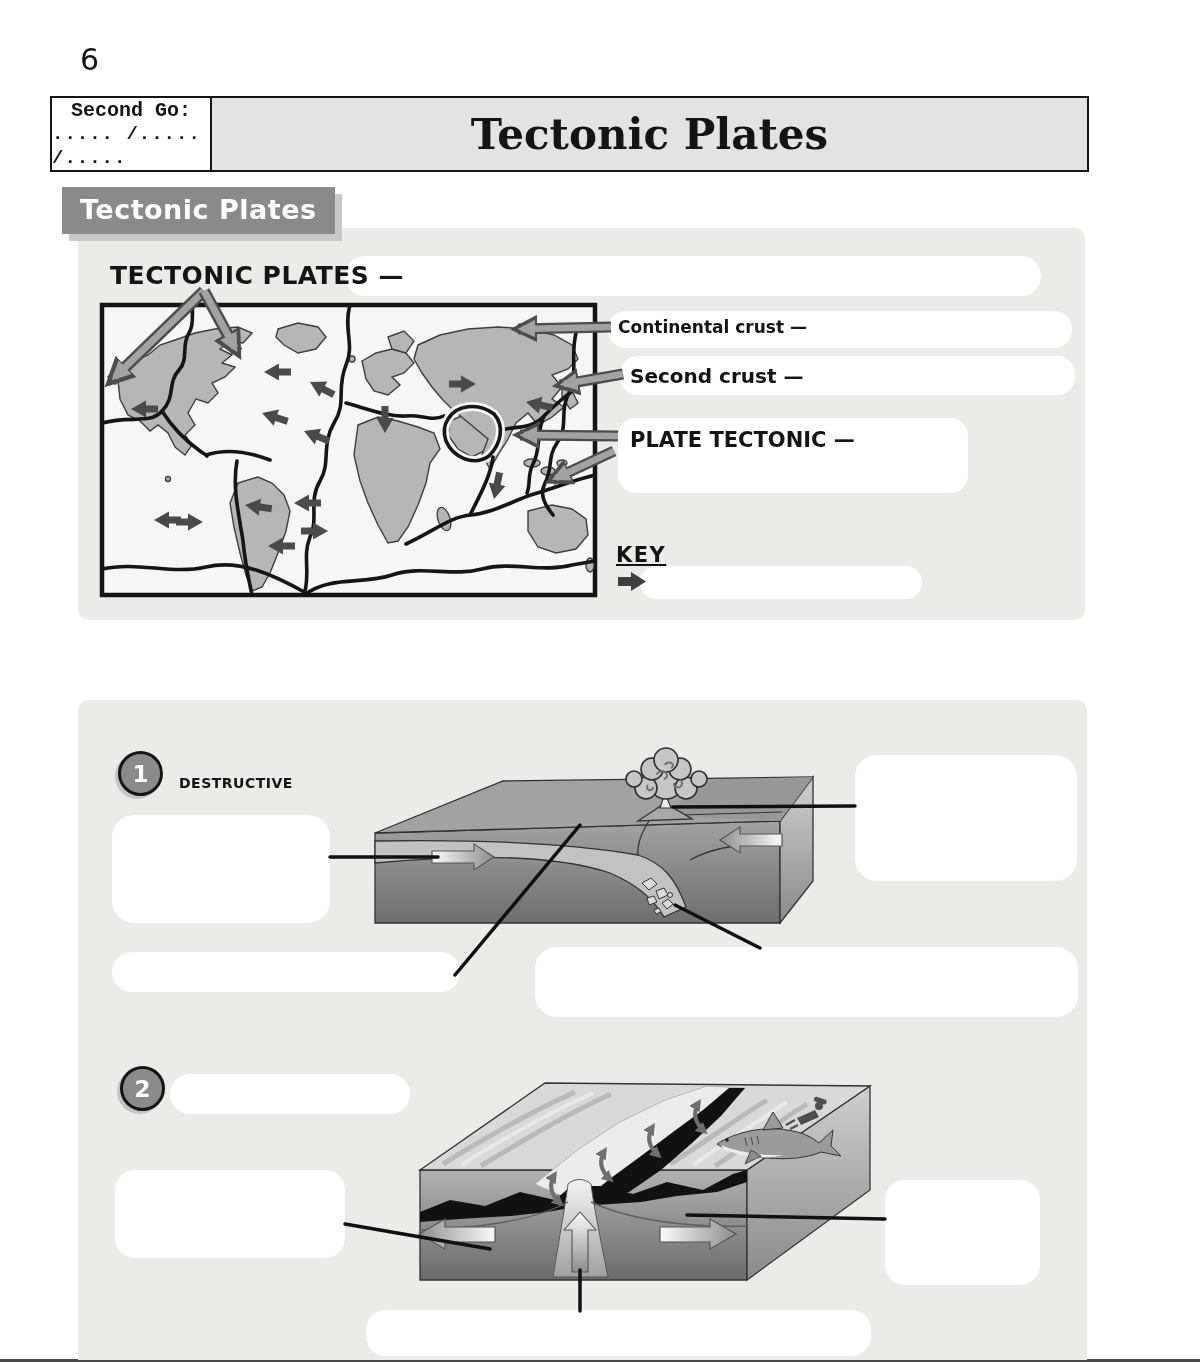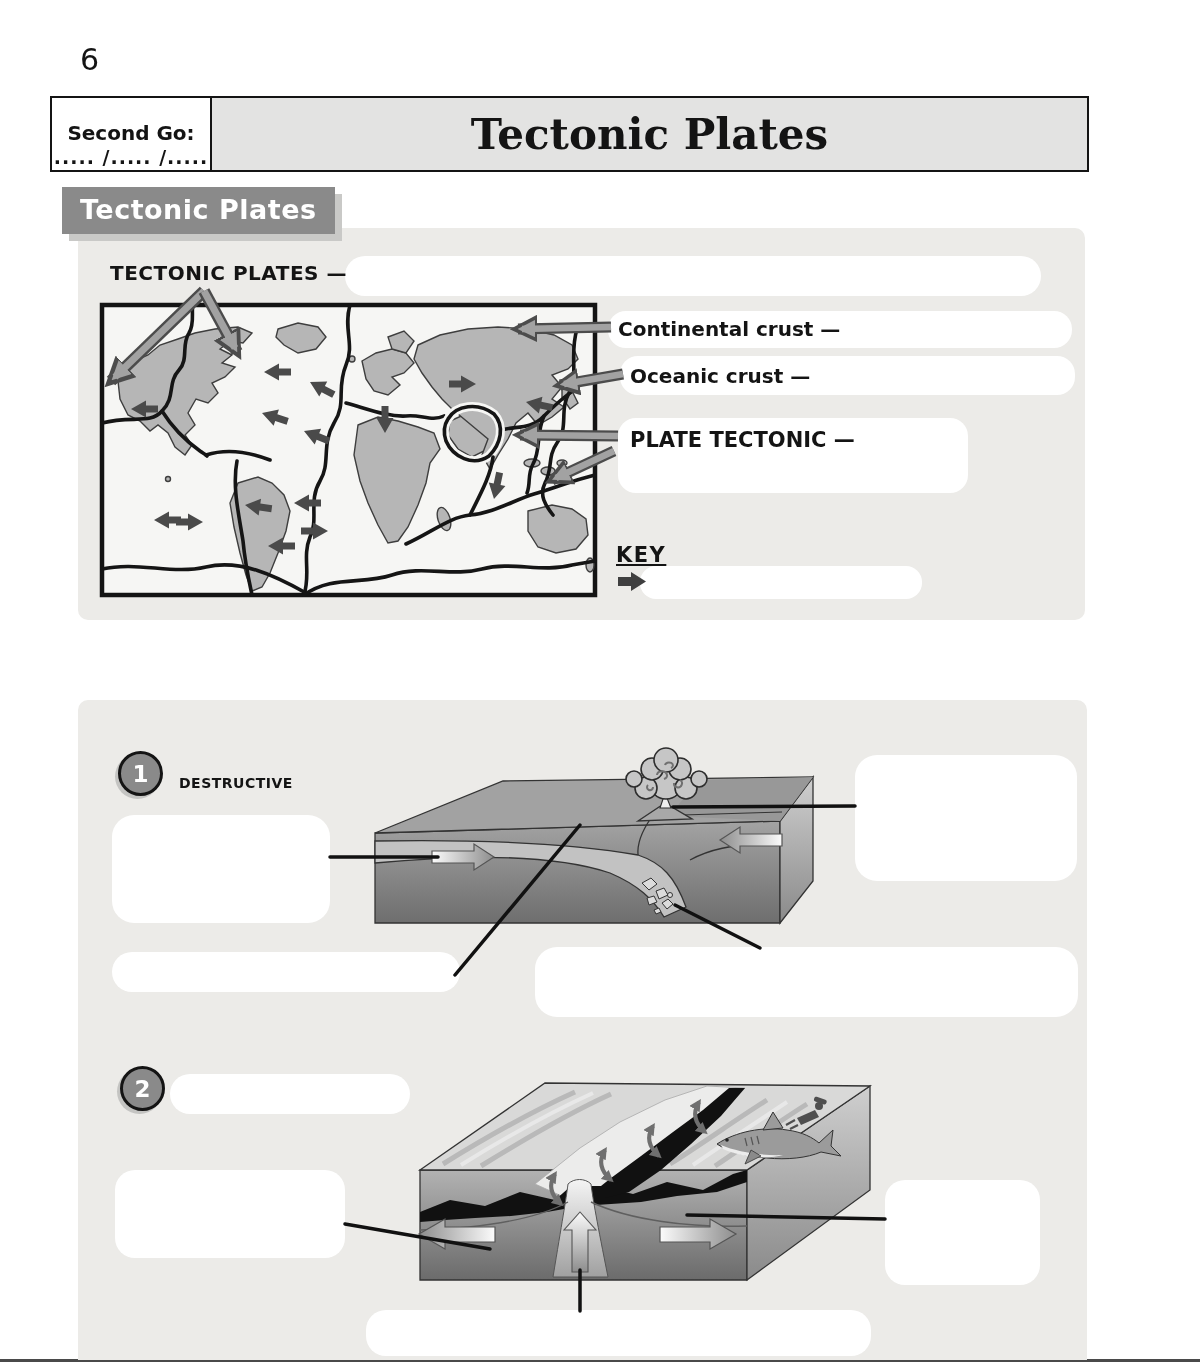--- a/index.html
+++ b/index.html
@@ -6,21 +6,21 @@
   .page{position:relative;width:1200px;height:1362px;background:#ffffff;overflow:hidden;
         font-family:"DejaVu Sans","Liberation Sans",sans-serif;color:#141414;}
   .abs{position:absolute;}
   .panel{position:absolute;background:#ecebe8;border-radius:10px;}
   .blank{position:absolute;background:#ffffff;border-radius:18px;}
   .lbl{position:absolute;font-weight:bold;color:#141414;white-space:nowrap;}
   .page-num{position:absolute;left:80px;top:42px;font-size:30px;}
   .header{position:absolute;left:50px;top:96px;width:1035px;height:72px;background:#e3e3e2;
           border:2.5px solid #141414;display:flex;}
   .secondgo{width:158px;border-right:2.5px solid #141414;background:#fff;
-            display:flex;flex-direction:column;align-items:center;justify-content:flex-end;line-height:1.25;}
+            display:flex;flex-direction:column;align-items:center;justify-content:flex-start;line-height:1.25;font-family:Liberation Mono, monospace;}
   .secondgo .sg1{font-size:20px;font-weight:bold;}
   .secondgo .sg2{font-size:19px;font-weight:bold;letter-spacing:1px;}
   .htitle{flex:1;display:flex;align-items:center;justify-content:center;
           font-family:"DejaVu Serif","Liberation Serif",serif;font-weight:bold;font-size:42px;}
   .tag{position:absolute;background:#8a8a8a;color:#fff;font-weight:bold;font-size:27px;
        padding:7px 18px 9px 18px;box-shadow:7px 7px 0 #c9c9c7;letter-spacing:0.5px;}
   .numbadge{position:absolute;width:39px;height:39px;border-radius:50%;background:#8a8a8a;
             border:3px solid #141414;color:#fff;font-weight:bold;font-size:23px;
             display:flex;align-items:center;justify-content:center;box-shadow:-3px 3px 0 #c4c4c2;}
   .keylbl{text-decoration:underline;letter-spacing:1.5px;margin-top:9px;}
@@ -141,23 +141,23 @@
           <line x1="540" y1="208" x2="442" y2="207" stroke="#4c4c4c" stroke-width="11" marker-end="url(#mD)"></line>
           <line x1="540" y1="208" x2="446" y2="207" stroke="#a2a2a2" stroke-width="6.5" marker-end="url(#mG)"></line>
           <line x1="536" y1="223" x2="474" y2="252" stroke="#4c4c4c" stroke-width="11" marker-end="url(#mD)"></line>
           <line x1="536" y1="223" x2="478" y2="250" stroke="#a2a2a2" stroke-width="6.5" marker-end="url(#mG)"></line>
         </g>
         <path d="M540,349 h13 v-5 l15,9.5 -15,9.5 v-5 h-13 z" fill="#3f3f3f"></path>
       </g>
     </svg>
 
     <div class="tag" style="left:-16px;top:-41px;">Tectonic Plates</div>
-    <div class="lbl" style="left:32px;top:33px;font-size:20px;letter-spacing:0.5px;">TECTONIC PLATES —</div>
-    <div class="lbl" style="left:540px;top:89px;font-size:20px;">Continental crust —</div>
-    <div class="lbl" style="left:552px;top:136px;font-size:20px;">Oceanic crust —</div>
+    <div class="lbl" style="left:32px;top:33px;font-size:25px;letter-spacing:0.5px;">TECTONIC PLATES —</div>
+    <div class="lbl" style="left:540px;top:89px;font-size:17px;">Continental crust —</div>
+    <div class="lbl" style="left:552px;top:136px;font-size:20px;">Second crust —</div>
     <div class="lbl" style="left:552px;top:200px;font-size:21px;">PLATE TECTONIC —</div>
     <div class="lbl keylbl" style="left:538px;top:306px;font-size:21px;">KEY</div>
   </div>
 
   <div class="panel" style="left:78px;top:700px;width:1009px;height:660px;border-bottom-left-radius:0;border-bottom-right-radius:0;">
 
     <div class="blank" style="left:34px;top:115px;width:218px;height:108px;border-radius:22px;"></div>
     <div class="blank" style="left:777px;top:55px;width:222px;height:126px;border-radius:22px;"></div>
     <div class="blank" style="left:34px;top:252px;width:348px;height:40px;border-radius:20px;"></div>
     <div class="blank" style="left:457px;top:247px;width:543px;height:70px;border-radius:22px;"></div>

